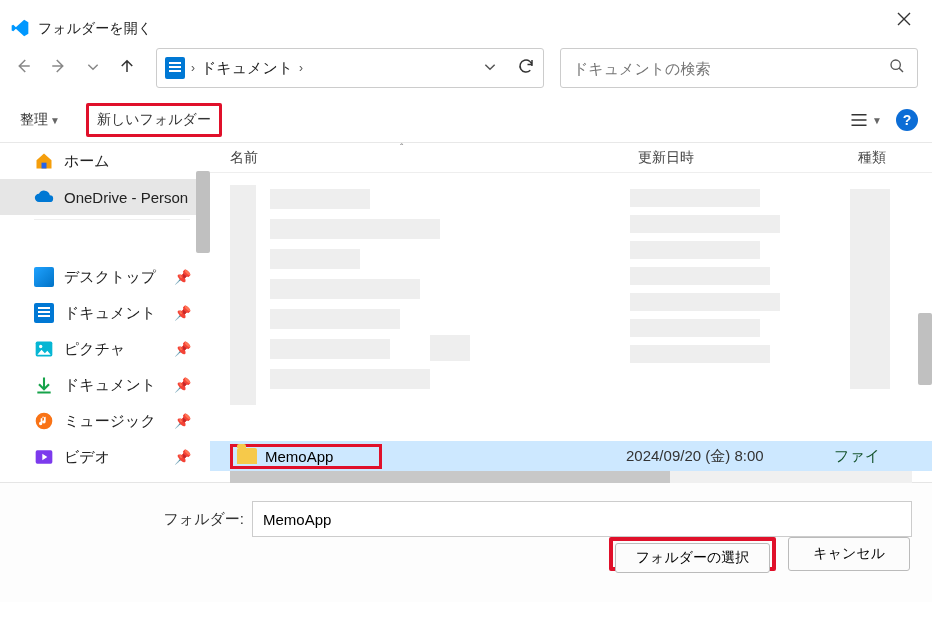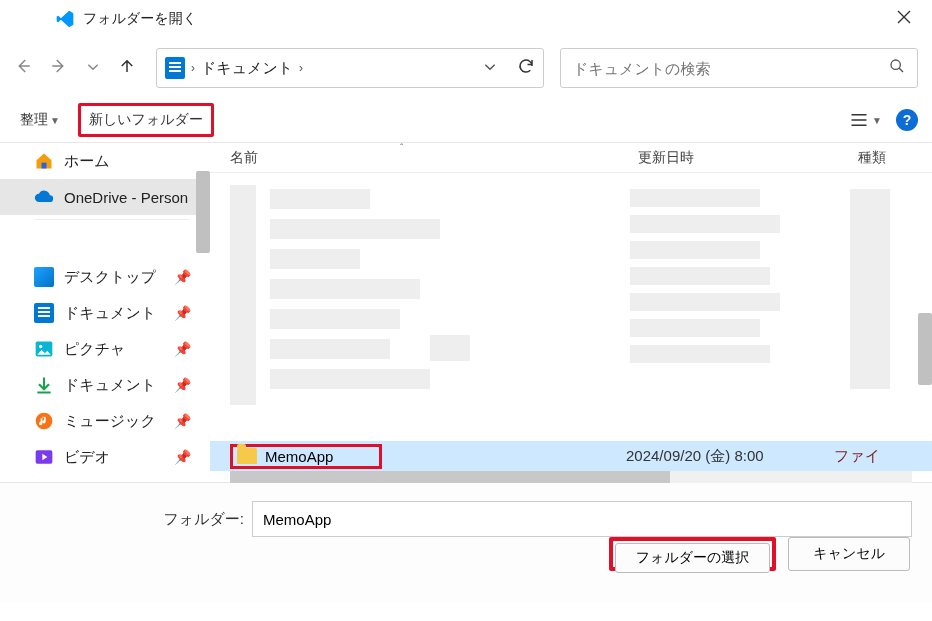--- a/index.html
+++ b/index.html
@@ -1,19 +1,19 @@
 <!DOCTYPE html>
 <html><head>
 <meta charset="utf-8">
 <style>
   * { box-sizing: border-box; margin: 0; padding: 0; font-family: "Yu Gothic UI", "Meiryo", sans-serif; }
   body { background: #fff; width: 932px; height: 621px; overflow: hidden; position: relative; }
 
   
-  .titlebar { height: 38px; display: flex; align-items: center; padding: 0 10px; margin-left: 45px; }
+  .titlebar { height: 38px; display: flex; align-items: flex-end; padding: 0 10px; }
   .titlebar .vscode-icon { width: 20px; height: 20px; margin-right: 8px; }
   .titlebar .title { font-size: 14px; color: #222; }
   .titlebar .close { margin-left: auto; font-size: 18px; color: #333; padding: 6px 10px; cursor: pointer; }
 
   
   .navrow { height: 60px; display: flex; align-items: center; padding: 0 14px; gap: 6px; }
   .navarrows { display: flex; align-items: center; gap: 18px; margin-right: 14px; }
   .navarrows span { color: #777; font-size: 18px; }
   .navarrows .up { color: #333; }
   .addrbar { flex: 0 0 388px; height: 40px; border: 1px solid #ccc; border-radius: 3px; display: flex; align-items: center; padding: 0 8px; gap: 6px; }
@@ -22,21 +22,21 @@
   .addrbar .sep { color: #555; font-size: 12px; }
   .addrbar .crumb { color: #222; font-size: 15px; }
   .addrbar .spacer { flex: 1; }
   .addrbar .chev { color: #555; font-size: 14px; }
   .addrbar .refresh { color: #333; font-size: 18px; margin-left: 14px; }
   .searchbar { flex: 1; height: 40px; border: 1px solid #ccc; border-radius: 3px; display: flex; align-items: center; padding: 0 12px; margin-left: 10px; }
   .searchbar input { border: none; outline: none; flex: 1; font-size: 15px; color: #666; }
   .searchbar .sicon { color: #555; font-size: 16px; }
 
   
-  .toolrow { height: 44px; display: flex; align-items: center; padding: 0 14px; gap: 8px; }
+  .toolrow { height: 44px; display: flex; align-items: center; padding: 0 14px; gap: 16px; }
   .toolrow .organize { font-size: 14px; color: #333; padding: 4px 6px; }
   .toolrow .organize .car { font-size: 10px; margin-left: 2px; color: #666; }
   .toolrow .newfolder { font-size: 14px; color: #333; padding: 5px 8px; border: 3px solid #e0102a; border-radius: 2px; margin-left: 4px; }
   .toolrow .rspace { margin-left: auto; display: flex; align-items: center; gap: 14px; }
   .toolrow .viewbtn { color: #333; font-size: 18px; display: flex; align-items: center; gap: 4px; }
   .toolrow .viewbtn .car { font-size: 10px; color: #666; }
   .toolrow .help { width: 22px; height: 22px; border-radius: 50%; background: #0c6dd6; color: #fff; display: flex; align-items: center; justify-content: center; font-size: 14px; font-weight: bold; }
 
   
   .main { display: flex; height: 340px; border-top: 1px solid #e8e8e8; position: relative; }
@@ -82,21 +82,21 @@
   .pb15 { left:400px; top:134px; width:130px; height:18px; }
   .pb16 { left:400px; top:160px; width:140px; height:18px; }
   .pb17 { left:620px; top:4px; width:40px; height:200px; }
 
   .fl-row { position: absolute; left: 0; right: 0; top: 268px; height: 30px; background: #cde8ff; display: flex; align-items: center; padding-left: 20px; font-size: 15px; }
   .fl-row .namecell { width: 396px; display: flex; align-items: center; gap: 8px; }
   .fl-row .namecell .redbox { border: 3px solid #e0102a; padding: 1px 46px 1px 4px; display: flex; align-items: center; gap: 8px; }
   .fl-row .foldericon { width: 20px; height: 16px; background: #f6c94a; border-radius: 2px 2px 0 0; position: relative; }
   .fl-row .foldericon::before { content:""; position:absolute; left:0; top:-4px; width:9px; height:4px; background:#f6c94a; border-radius:2px 2px 0 0; }
   .fl-row .datecell { width: 208px; color: #333; }
-  .fl-row .typecell { color: #7f1d1d; }
+  .fl-row .typecell { color: #14532d; }
   .fl-hscroll { position: absolute; left: 20px; right: 20px; bottom: 0; height: 12px; background: #f0f0f0; }
   .fl-hscroll .thumb { width: 440px; height: 100%; background: #c8c8c8; }
 
   
   .footer { border-top: 1px solid #e5e5e5; height: 120px; padding: 18px 20px 0 0; background:#fdfdfd; }
   .folder-row { display: flex; align-items: center; }
   .folder-row .lbl { width: 252px; text-align: right; color: #333; font-size: 15px; padding-right: 8px; }
   .folder-row input { flex: 1; height: 36px; border: 1px solid #ccc; padding: 0 10px; font-size: 15px; }
   .btn-row { display: flex; justify-content: flex-end; gap: 12px; padding-right: 2px; }
   .btn { height: 34px; padding: 0 24px; border: 1px solid #bbb; background: #fcfcfc; font-size: 14px; border-radius: 3px; }

